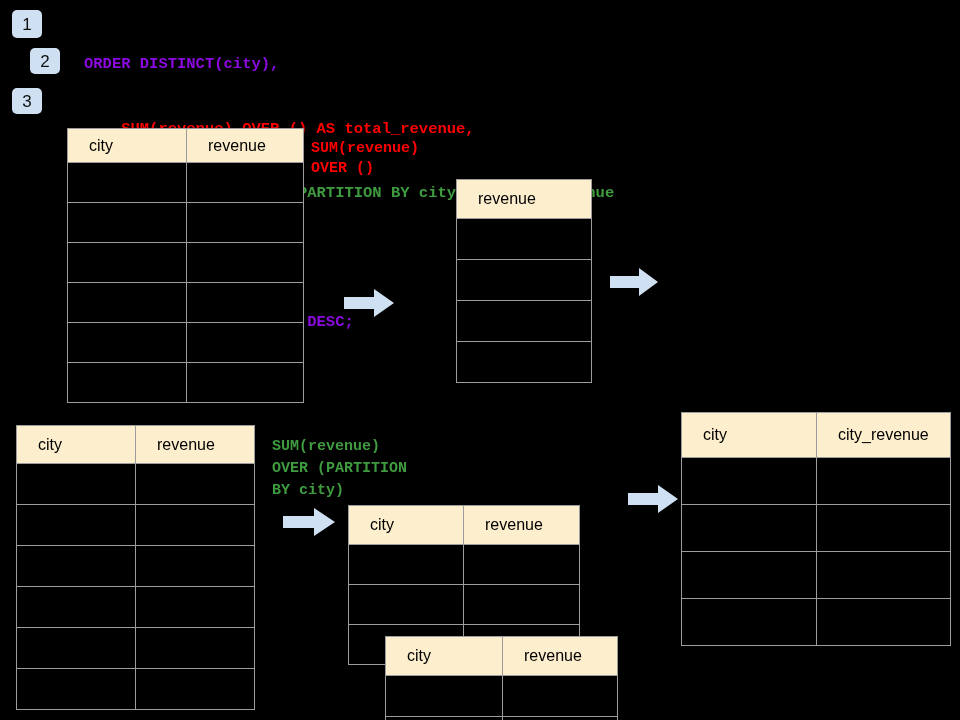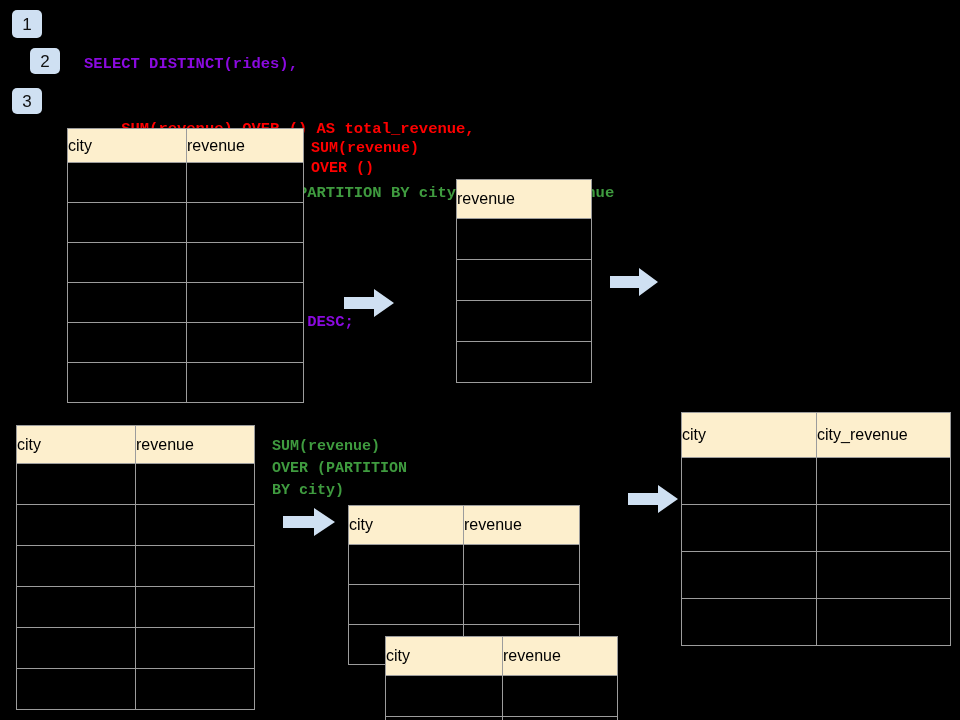--- a/index.html
+++ b/index.html
@@ -68,21 +68,21 @@
     border: 1px solid #9c9c9c;
     padding: 0;
     margin: 0;
   }
   .tbl th {
     background: #fdefcd;
     color: #000000;
     font-weight: normal;
     font-size: 16px;
     text-align: left;
-    padding: 0 0 0 0;
+    padding: 0 0 0 21px;
     height: 34px;
     box-sizing: border-box;
   }
   .tbl td {
     background: #000000;
     height: 40px;
     box-sizing: border-box;
   }
 
   
@@ -100,21 +100,21 @@
     <span>1</span>
   </div>
   <div class="badge" style="left:30px; top:48px; width:30px; height:26px;">
     <span>2</span>
   </div>
   <div class="badge" style="left:12px; top:88px; width:30px; height:26px;">
     <span>3</span>
   </div>
 
   <div class="sql" style="left:84px; top:11px;">
-    <div class="sql-line c-purple">SELECT DISTINCT(rides),</div>
+    <div class="sql-line c-purple">ORDER DISTINCT(city),</div>
     <div class="sql-line c-red">    SUM(revenue) OVER () AS total_revenue,</div>
     <div class="sql-line c-green">    SUM(revenue) OVER (PARTITION BY city) as city_revenue</div>
     <div class="sql-line c-purple">  FROM rides</div>
     <div class="sql-line c-purple">  ORDER by city_revenue DESC;</div>
   </div>
 
 
   <div class="annot annot-red" style="left:311px; top:139px;">SUM(revenue)
 OVER ()</div>
 

